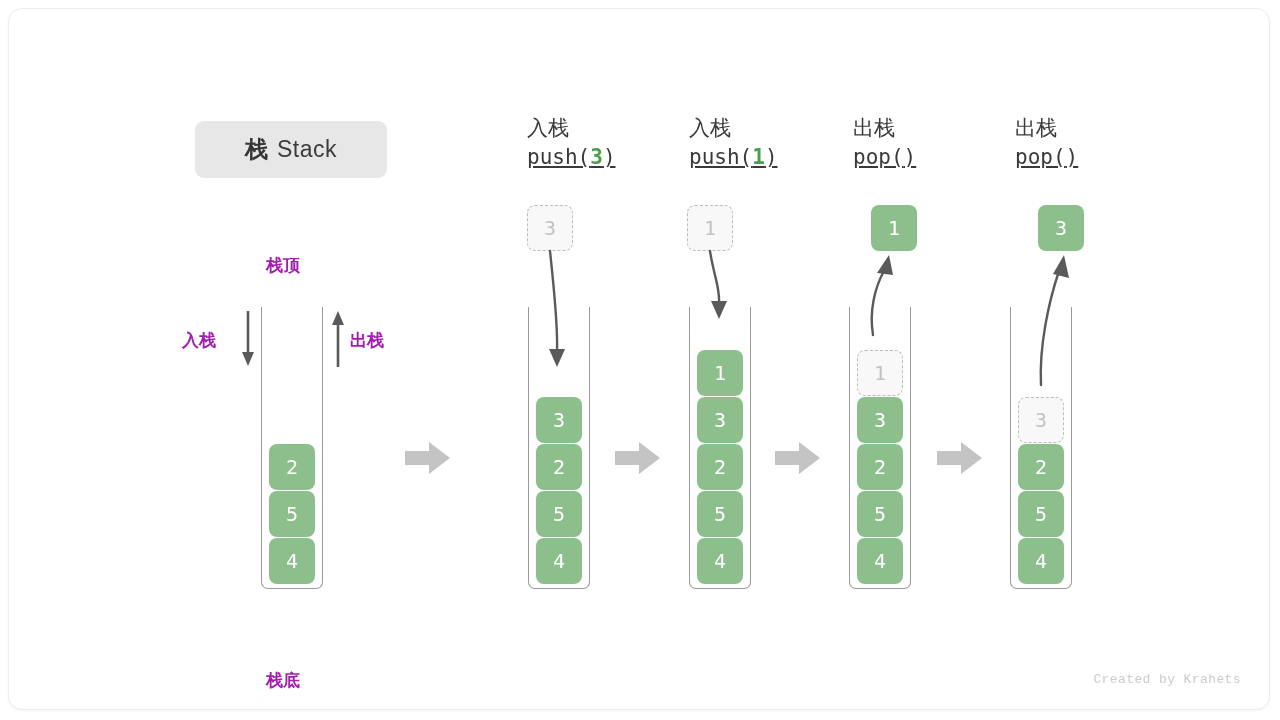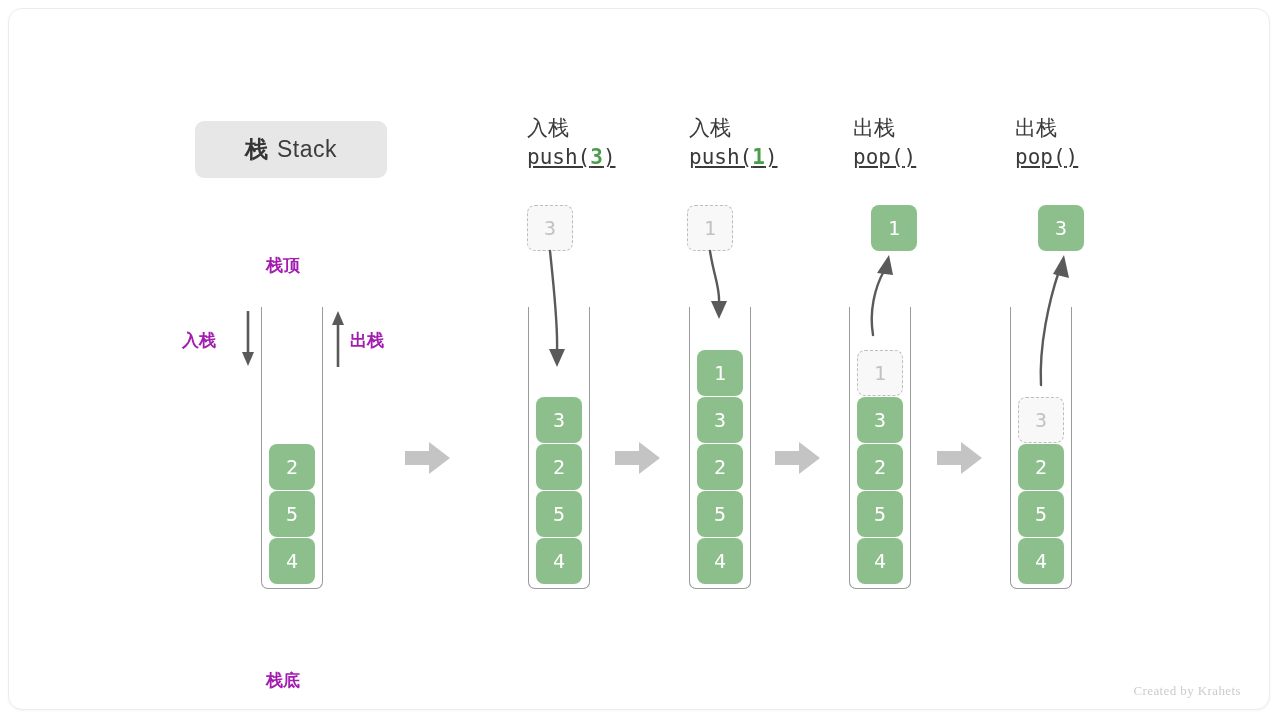--- a/index.html
+++ b/index.html
@@ -182,22 +182,22 @@
   
   .curve {
     position: absolute;
     pointer-events: none;
   }
 
   
   #credit {
     position: absolute;
     right: 28px;
-    bottom: 10px;
-    font-family: Liberation Serif, serif;
+    bottom: 22px;
+    font-family: Liberation Mono, monospace;
     font-size: 13px;
     color: #cccccc;
     letter-spacing: 0.4px;
     white-space: nowrap;
   }
 </style>
 </head>
 <body>
 
 <div id="card">

